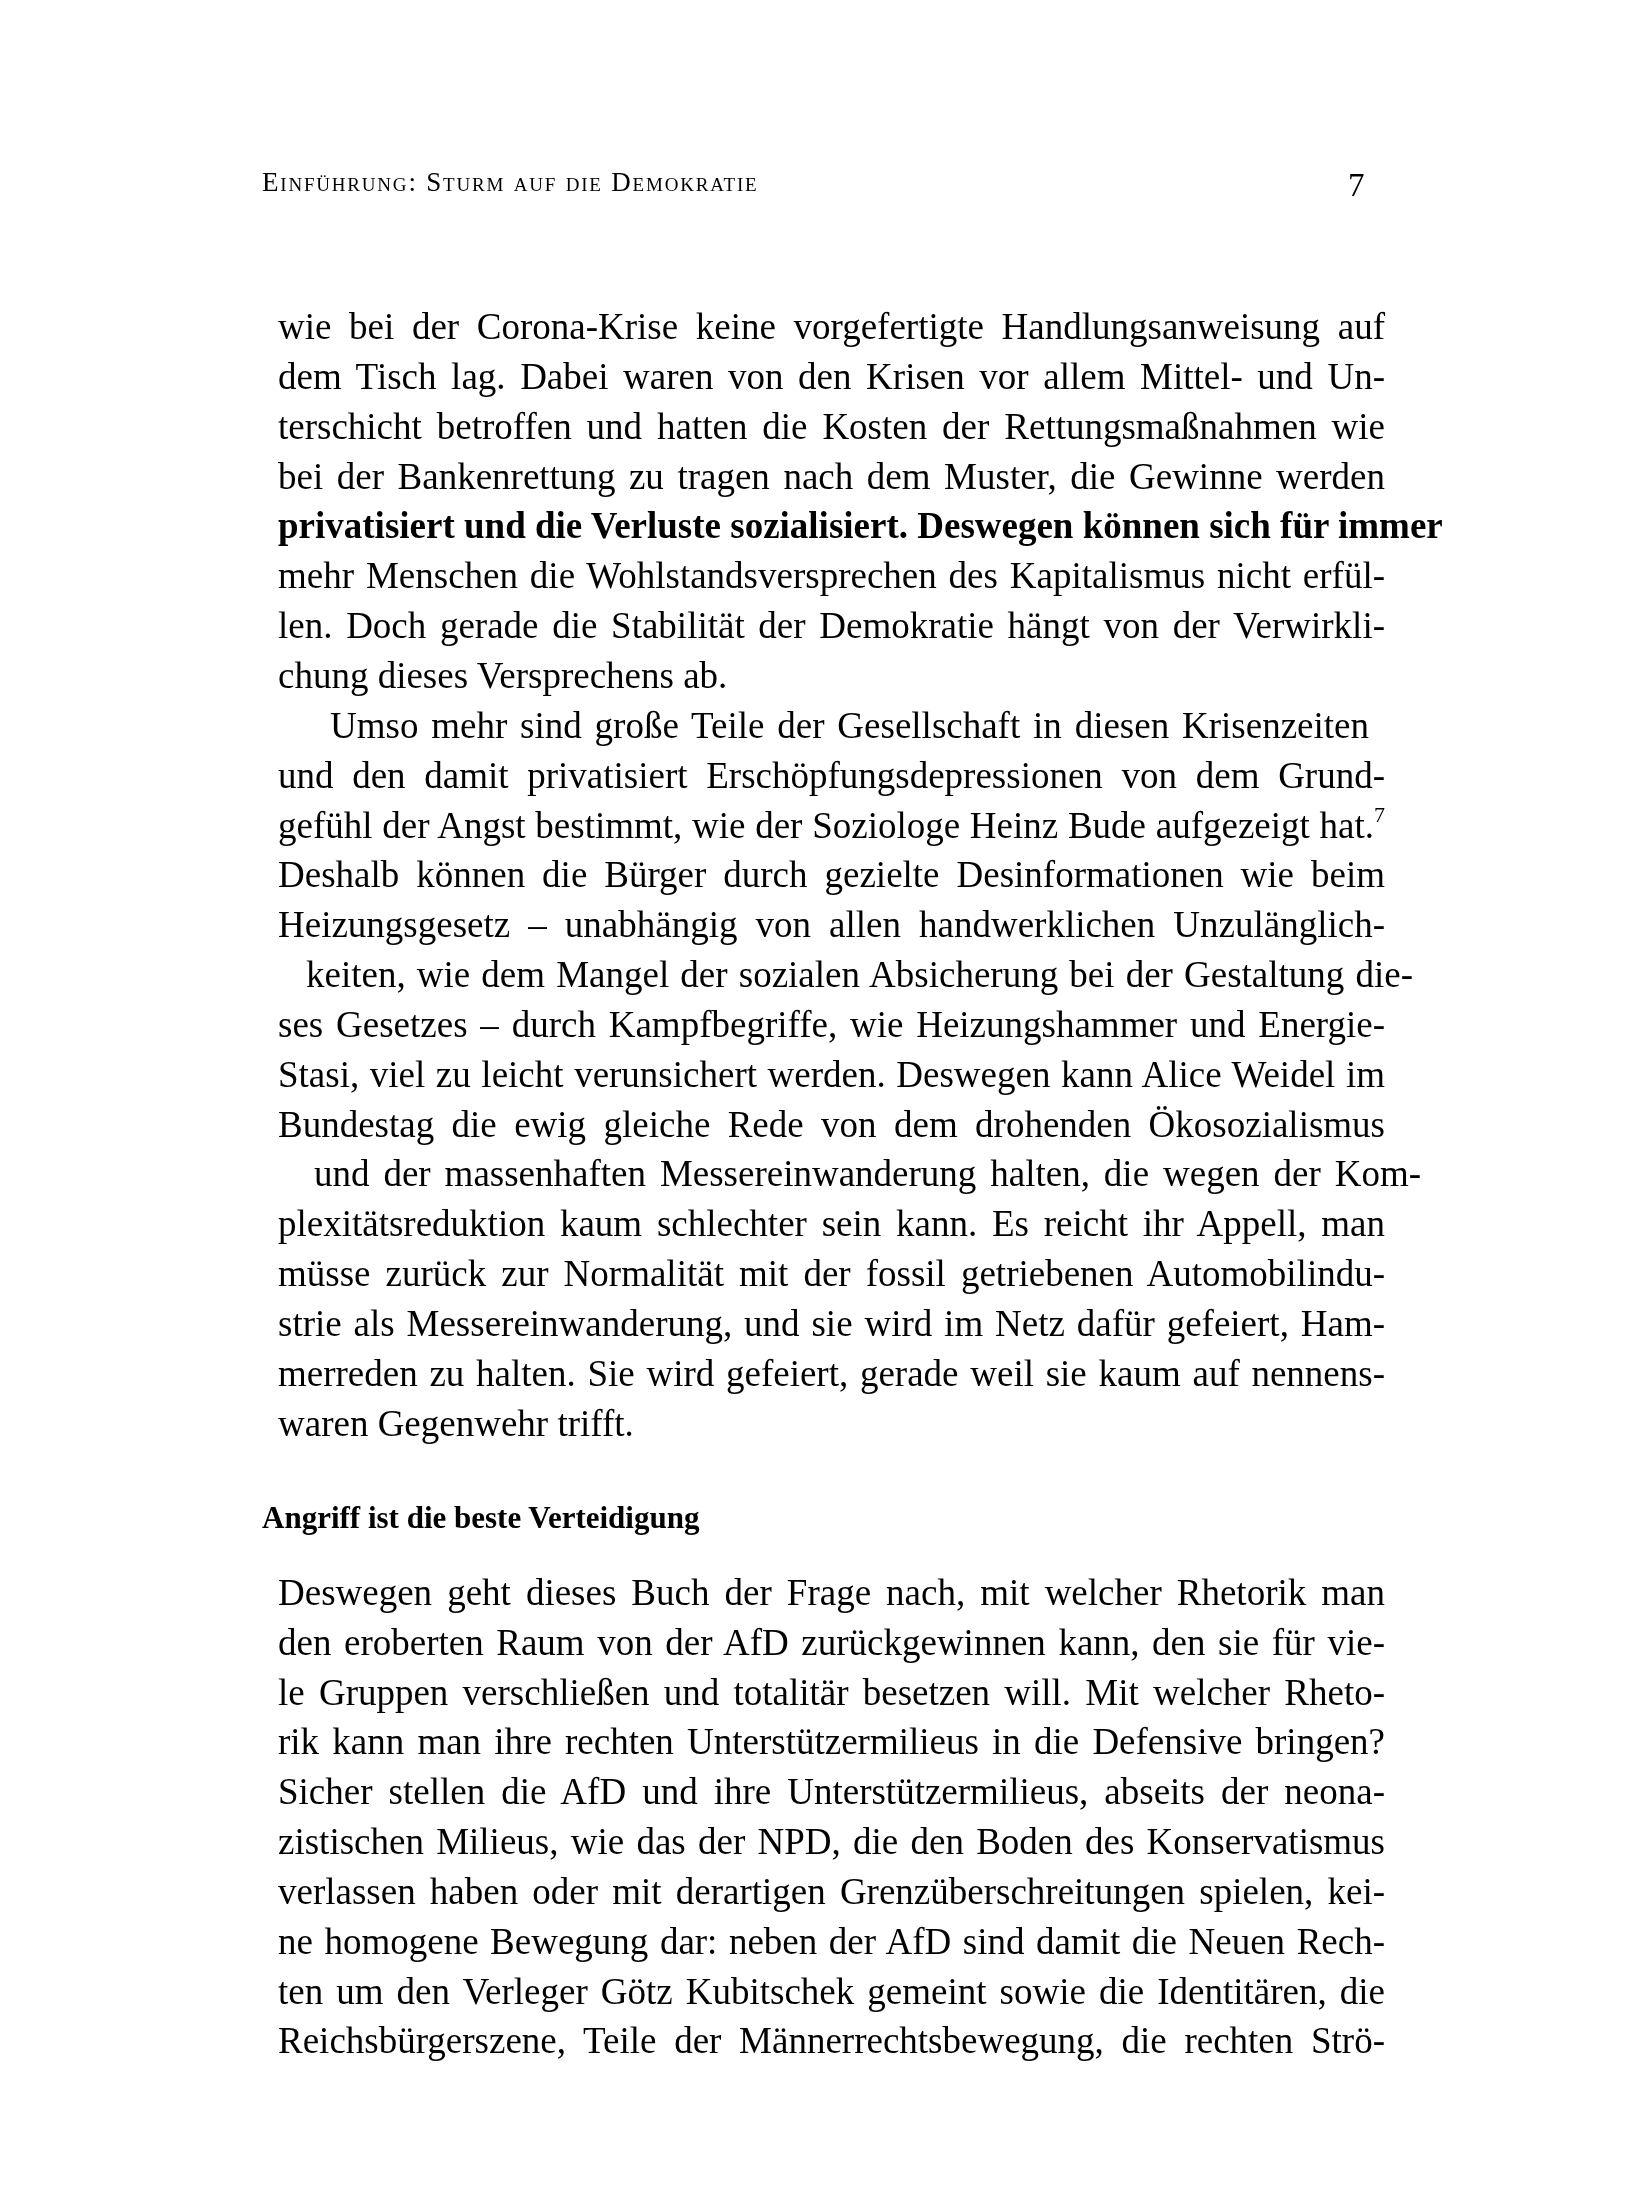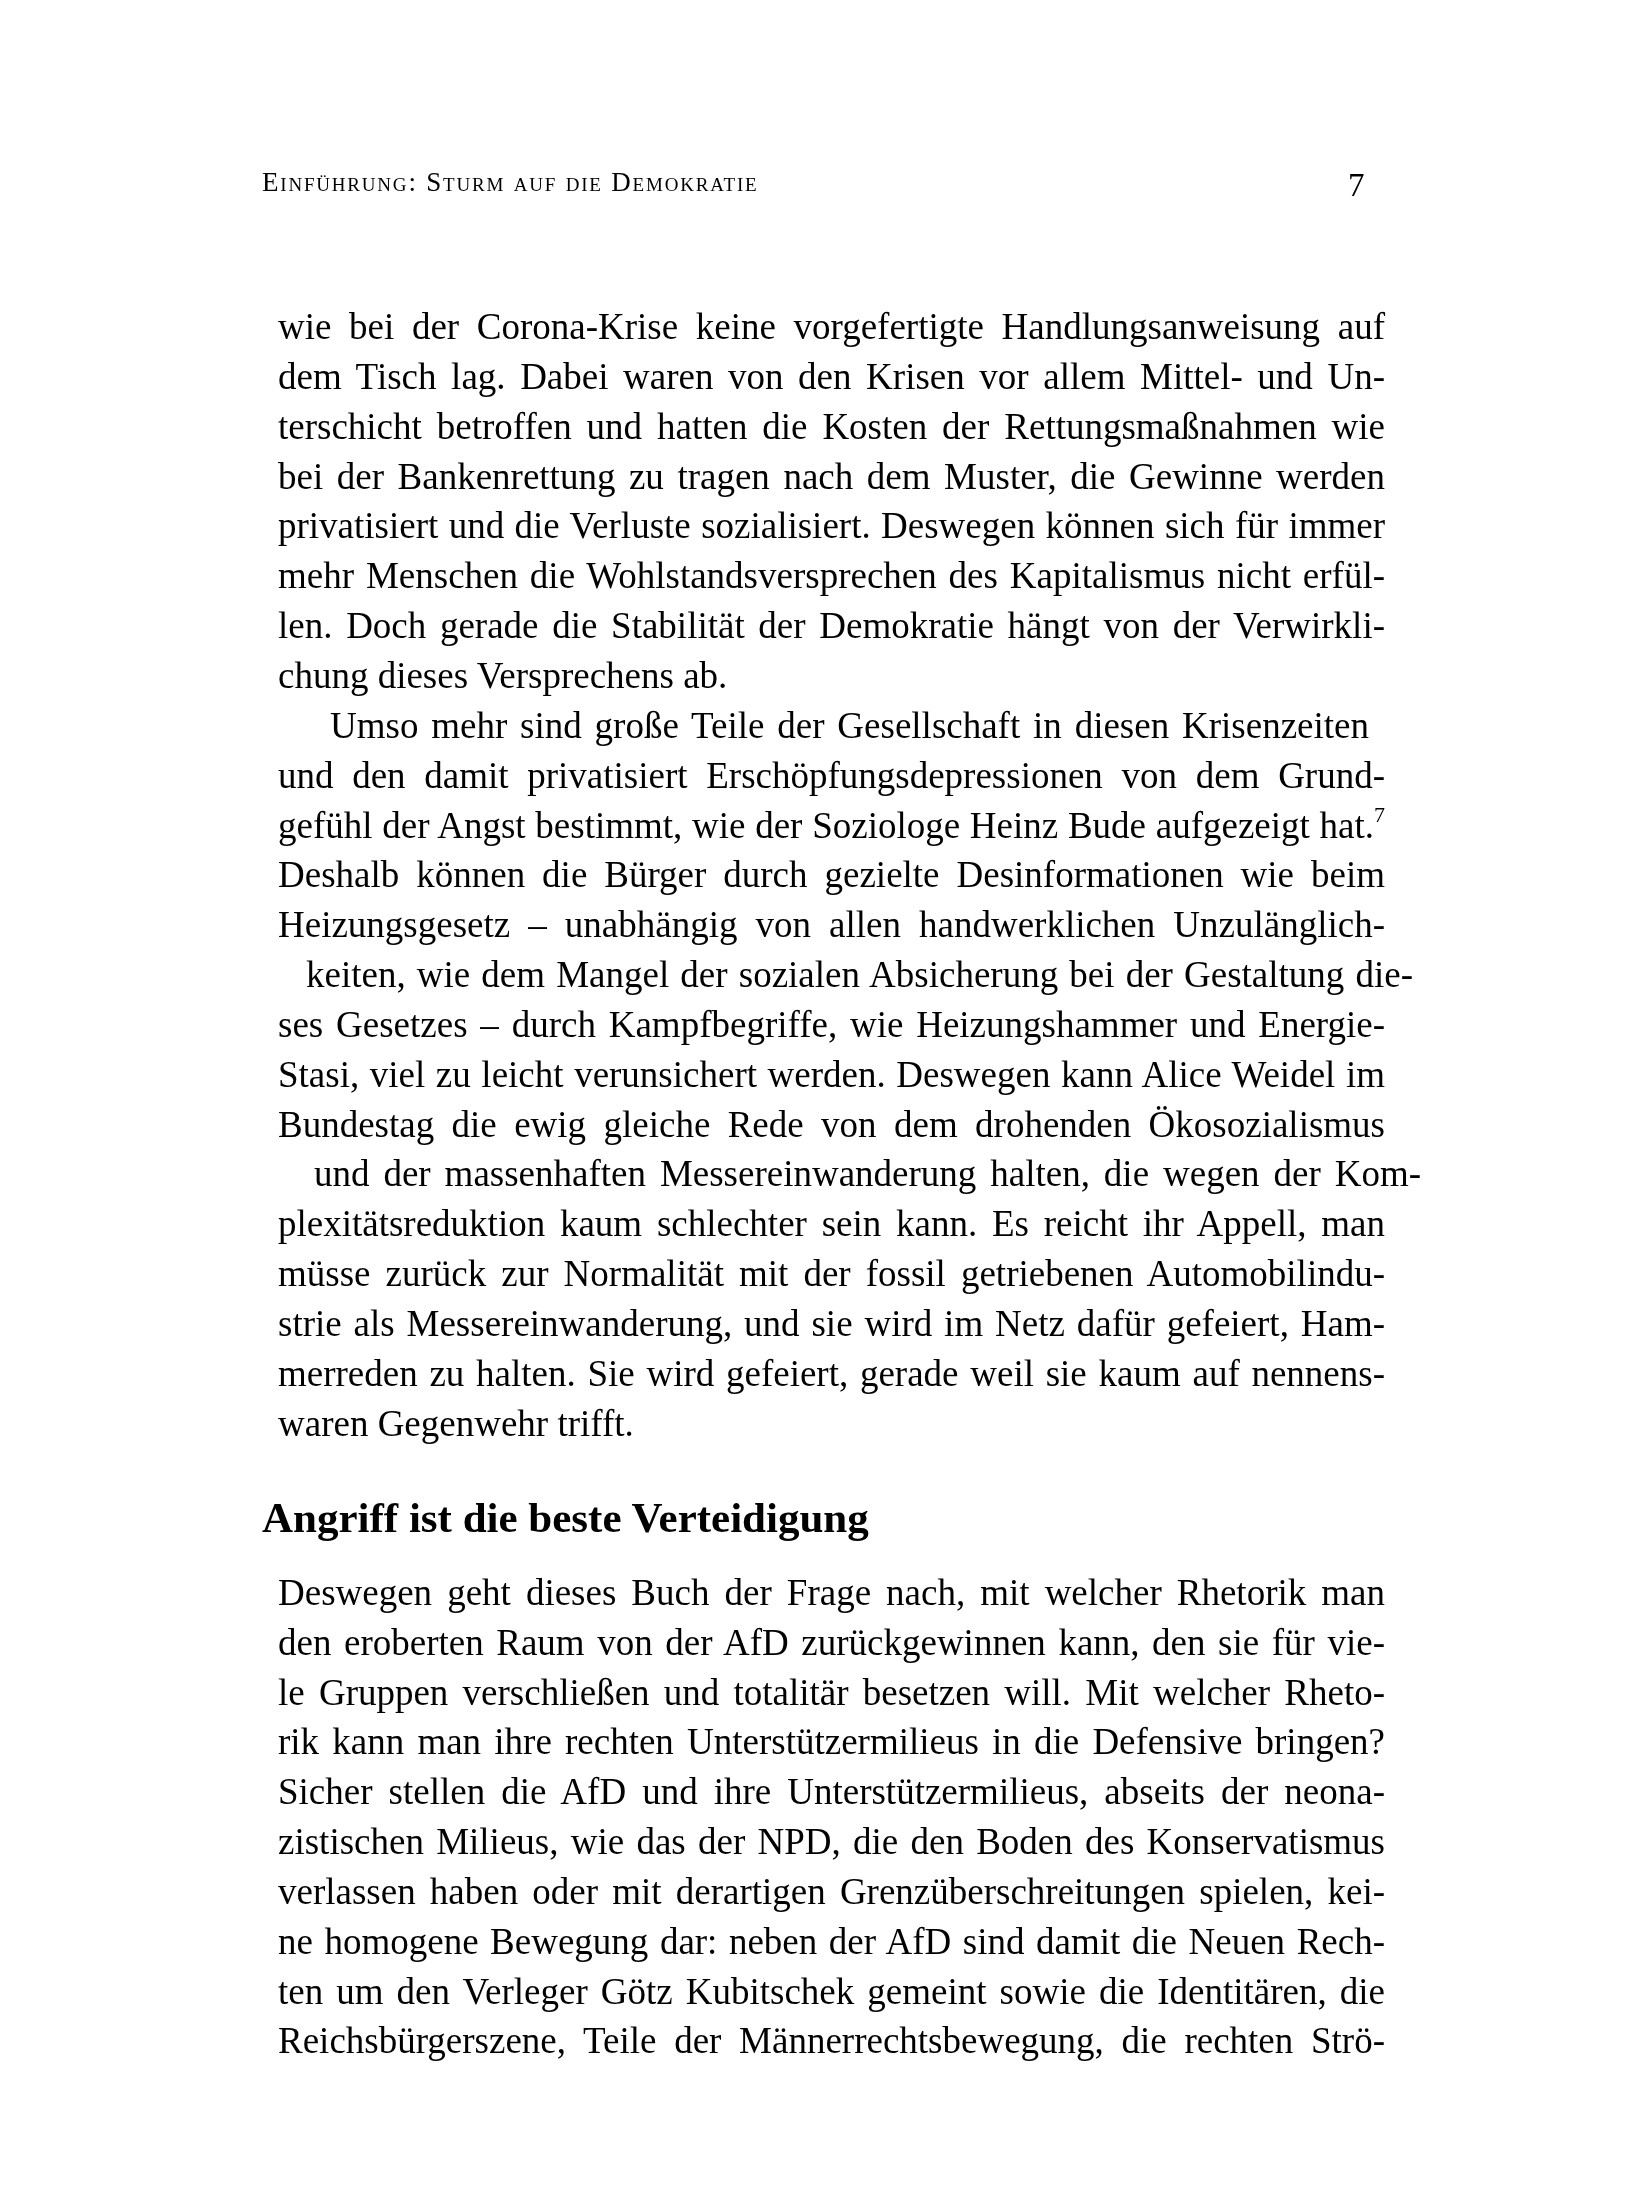--- a/index.html
+++ b/index.html
@@ -65,21 +65,21 @@
   .line.last {
     text-align-last: left;
   }
   .line.indent {
     left: 68px;
     width: 1039px;
   }
   .heading {
     position: absolute;
     left: 262px;
-    font-size: 43px;
+    font-size: 31px;
     font-weight: bold;
     line-height: 50px;
     white-space: nowrap;
   }
   sup.fn {
     font-size: 22px;
     vertical-align: 0;
     position: relative;
     top: -16px;
     line-height: 0;
@@ -94,21 +94,21 @@
     <span class="running-title">Einführung: Sturm auf die Demokratie</span>
     <span class="page-number">7</span>
   </div>
 
   <div class="text-block" style="top:0;">
     <div>
       <div class="line" style="top:302px;">wie bei der Corona-Krise keine vorgefertigte Handlungsanweisung auf</div>
       <div class="line" style="top:352px;">dem Tisch lag. Dabei waren von den Krisen vor allem Mittel- und Un-</div>
       <div class="line" style="top:402px;">terschicht betroffen und hatten die Kosten der Rettungsmaßnahmen wie</div>
       <div class="line" style="top:452px;">bei der Bankenrettung zu tragen nach dem Muster, die Gewinne werden</div>
-      <div class="line" style="top:501px;">privatisiert und die Verluste sozialisiert. Deswegen können sich für immer</div>
+      <div class="line" style="top:501px;font-weight:bold;">privatisiert und die Verluste sozialisiert. Deswegen können sich für immer</div>
       <div class="line" style="top:551px;">mehr Menschen die Wohlstandsversprechen des Kapitalismus nicht erfül-</div>
       <div class="line" style="top:601px;">len. Doch gerade die Stabilität der Demokratie hängt von der Verwirkli-</div>
       <div class="line last" style="top:651px;">chung dieses Versprechens ab.</div>
     </div>
 
     <div>
       <div class="line indent" style="top:701px;">Umso mehr sind große Teile der Gesellschaft in diesen Krisenzeiten</div>
       <div class="line" style="top:751px;">und den damit privatisiert Erschöpfungsdepressionen von dem Grund-</div>
       <div class="line" style="top:801px;"><span>gefühl der Angst bestimmt, wie der Soziologe Heinz Bude aufgezeigt hat.</span><sup class="fn">7</sup></div>
       <div class="line" style="top:850px;">Deshalb können die Bürger durch gezielte Desinformationen wie beim</div>

